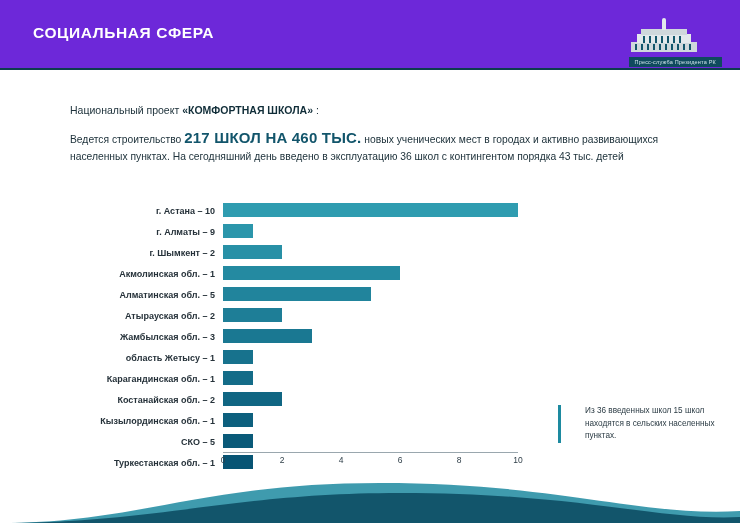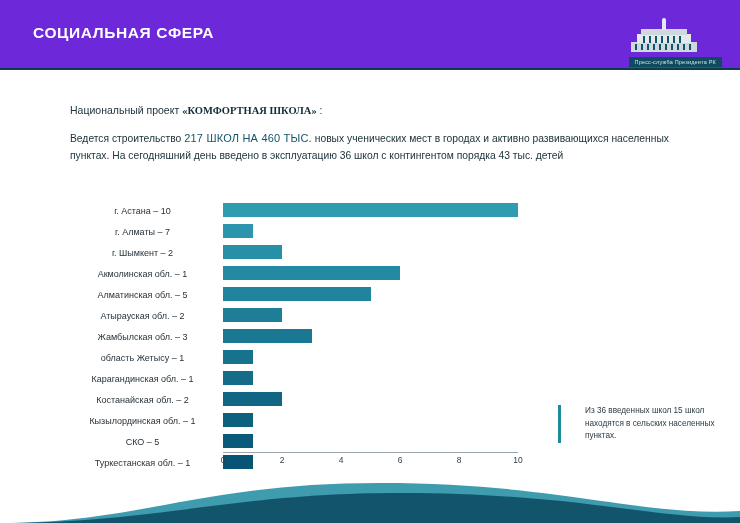--- a/index.html
+++ b/index.html
@@ -61,34 +61,34 @@
 
   
   .intro {
     position: absolute;
     left: 70px;
     top: 104px;
     width: 600px;
     font-size: 10.5px;
     color: #20343d;
   }
-  .intro b { color: #102d38; font-family: Liberation Serif, serif; }
+  .intro b { color: #102d38; }
 
   .lead {
     position: absolute;
     left: 70px;
     top: 130px;
     width: 610px;
     font-size: 10.3px;
     line-height: 16.5px;
     color: #20343d;
   }
   .lead .big {
-    font-size: 11px;
-    font-weight: normal;
+    font-size: 15px;
+    font-weight: bold;
     color: #12556b;
     letter-spacing: 0.2px;
   }
 
   
   .chart {
     position: absolute;
     left: 70px;
     top: 200px;
     width: 460px;
@@ -99,25 +99,26 @@
     left: 0; top: 0;
     width: 460px;
   }
   .row {
     display: flex;
     align-items: center;
     height: 21px;
   }
   .row-label {
     width: 145px;
-    text-align: center;
+    text-align: right;
     padding-right: 8px;
     font-size: 9px;
     color: #26323a;
     white-space: nowrap;
+    font-weight: bold;
   }
   .row-track {
     position: relative;
     width: 295px;
     height: 21px;
   }
   .bar {
     position: absolute;
     left: 0;
     top: 3px;
@@ -218,21 +219,21 @@
 
 <div class="chart">
   <div class="chart-rows" id="chart-rows">
       <div class="row">
         <div class="row-label">г. Астана – 10</div>
         <div class="row-track">
           <div class="bar" style="width: 295px; background: rgb(47, 156, 176);"></div>
         </div>
       </div>
       <div class="row">
-        <div class="row-label">г. Алматы – 7</div>
+        <div class="row-label">г. Алматы – 9</div>
         <div class="row-track">
           <div class="bar" style="width: 29.5px; background: rgb(43, 150, 171);"></div>
         </div>
       </div>
       <div class="row">
         <div class="row-label">г. Шымкент – 2</div>
         <div class="row-track">
           <div class="bar" style="width: 59px; background: rgb(40, 144, 166);"></div>
         </div>
       </div>

